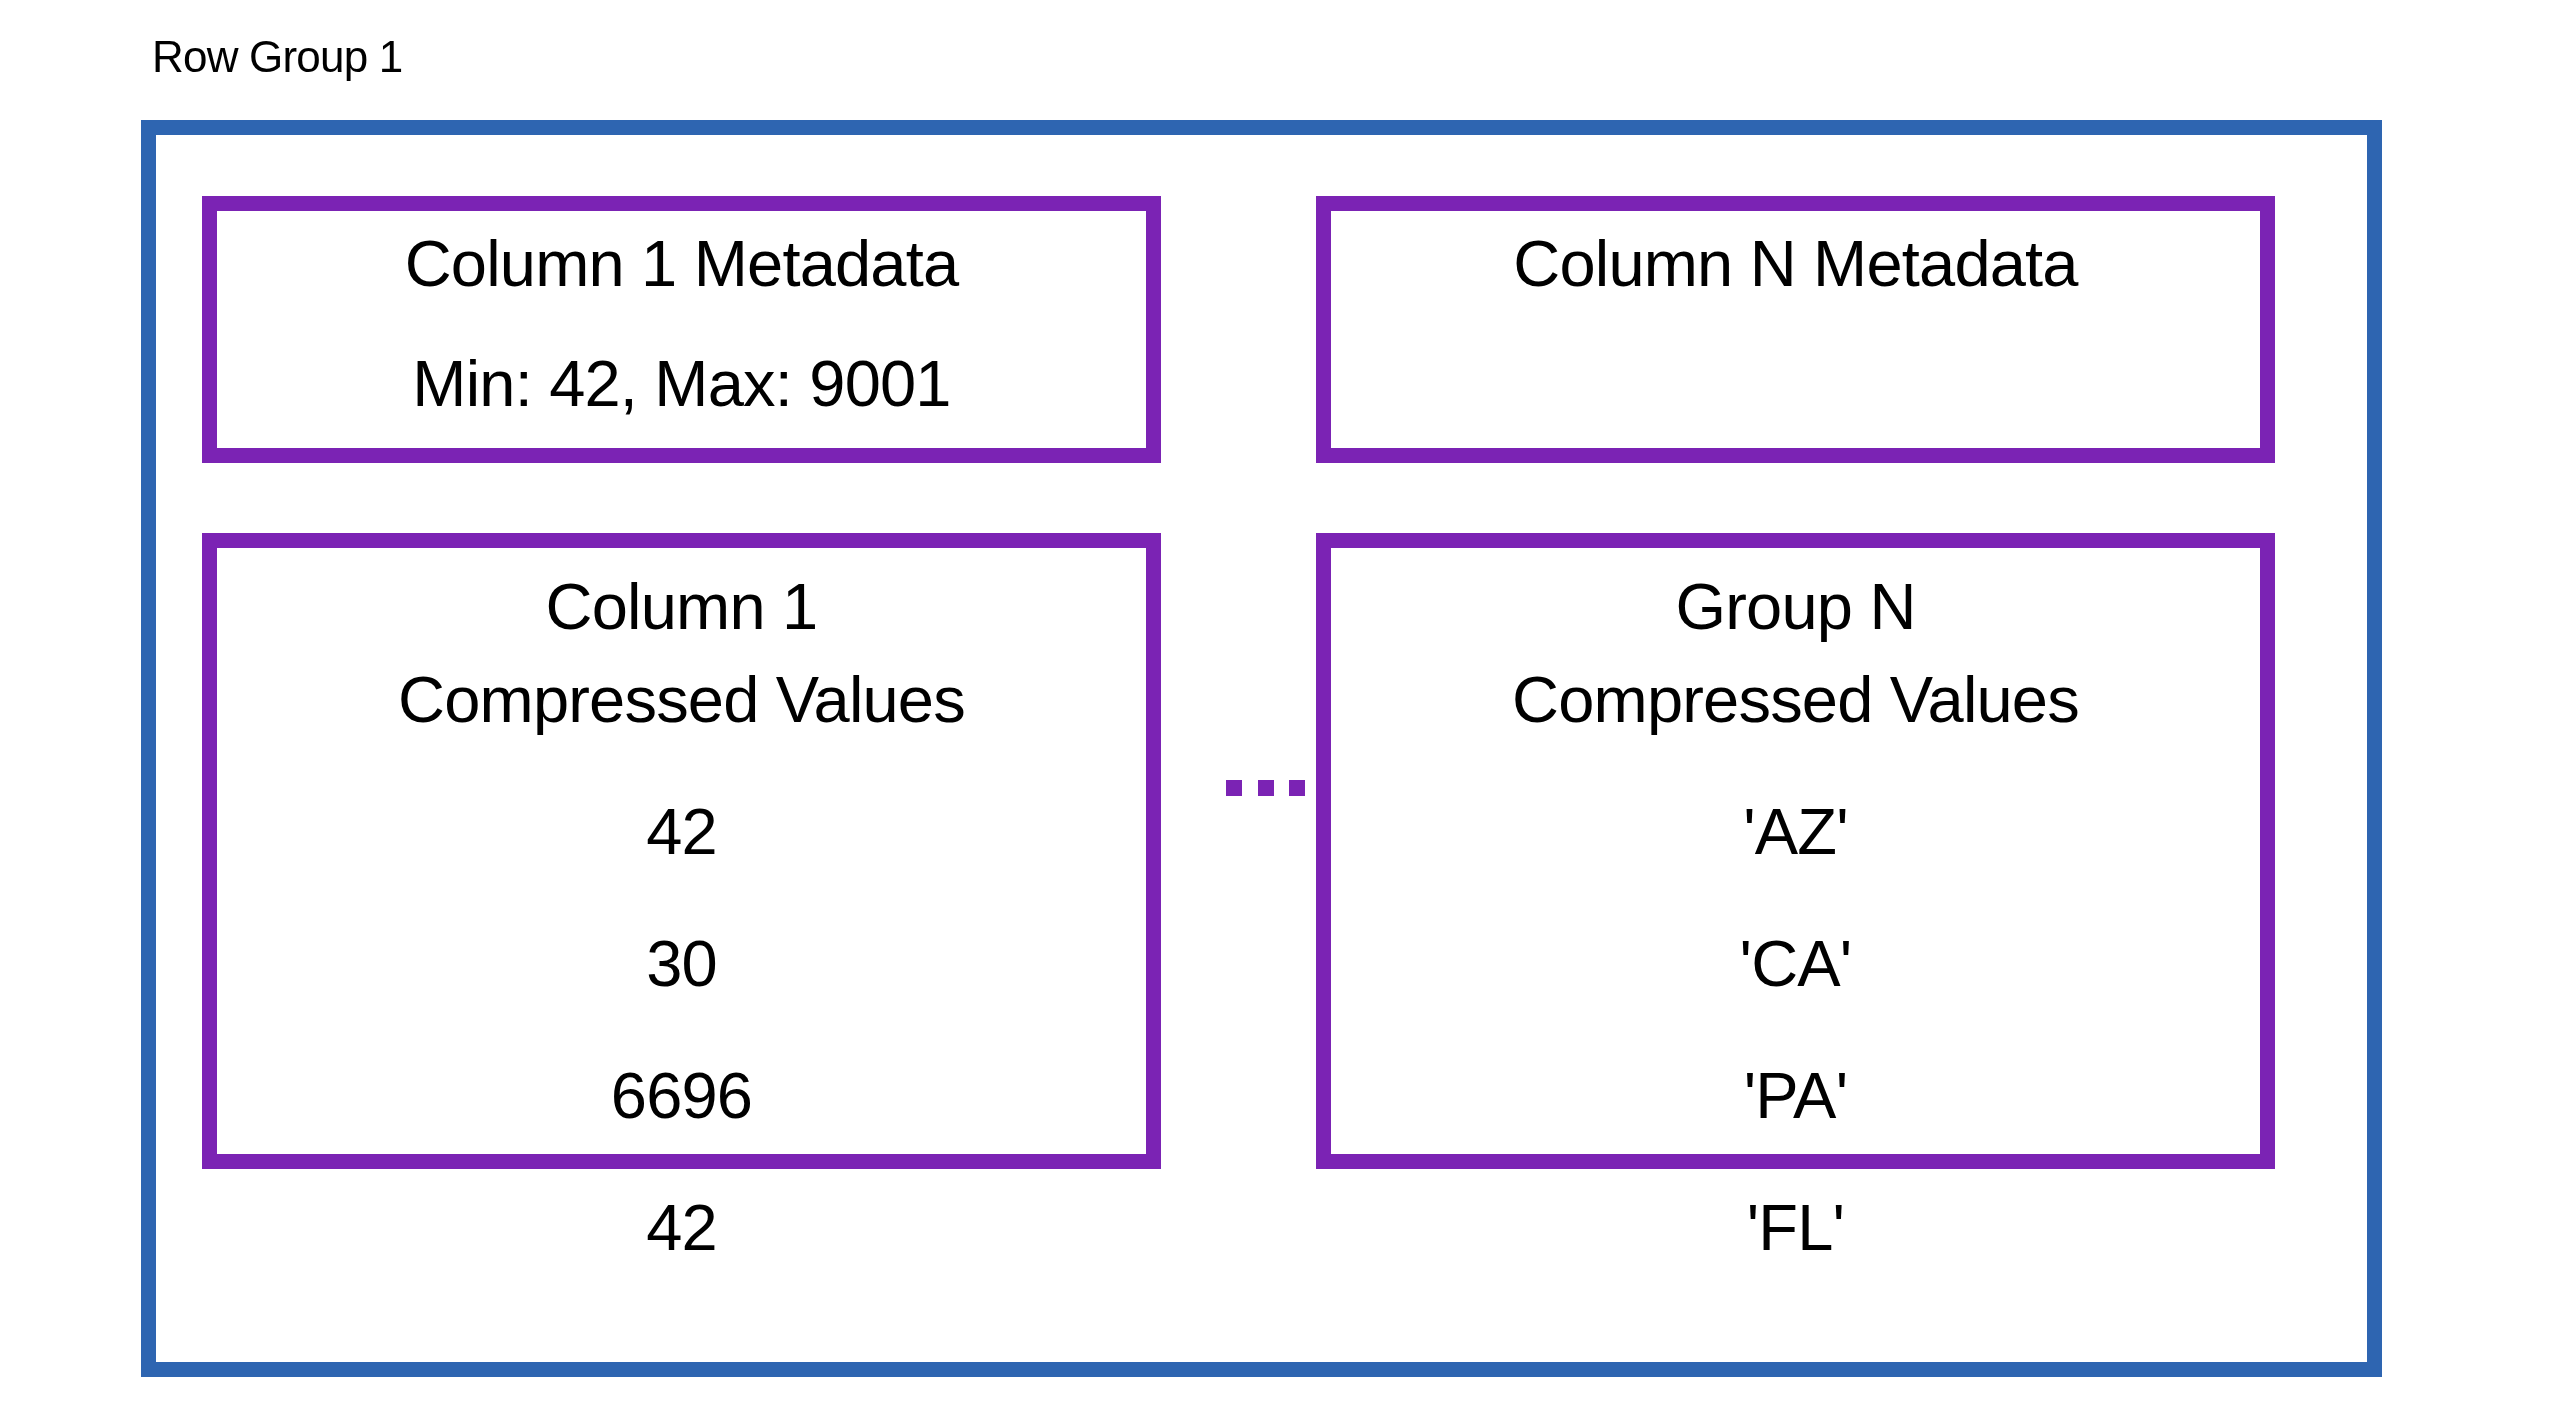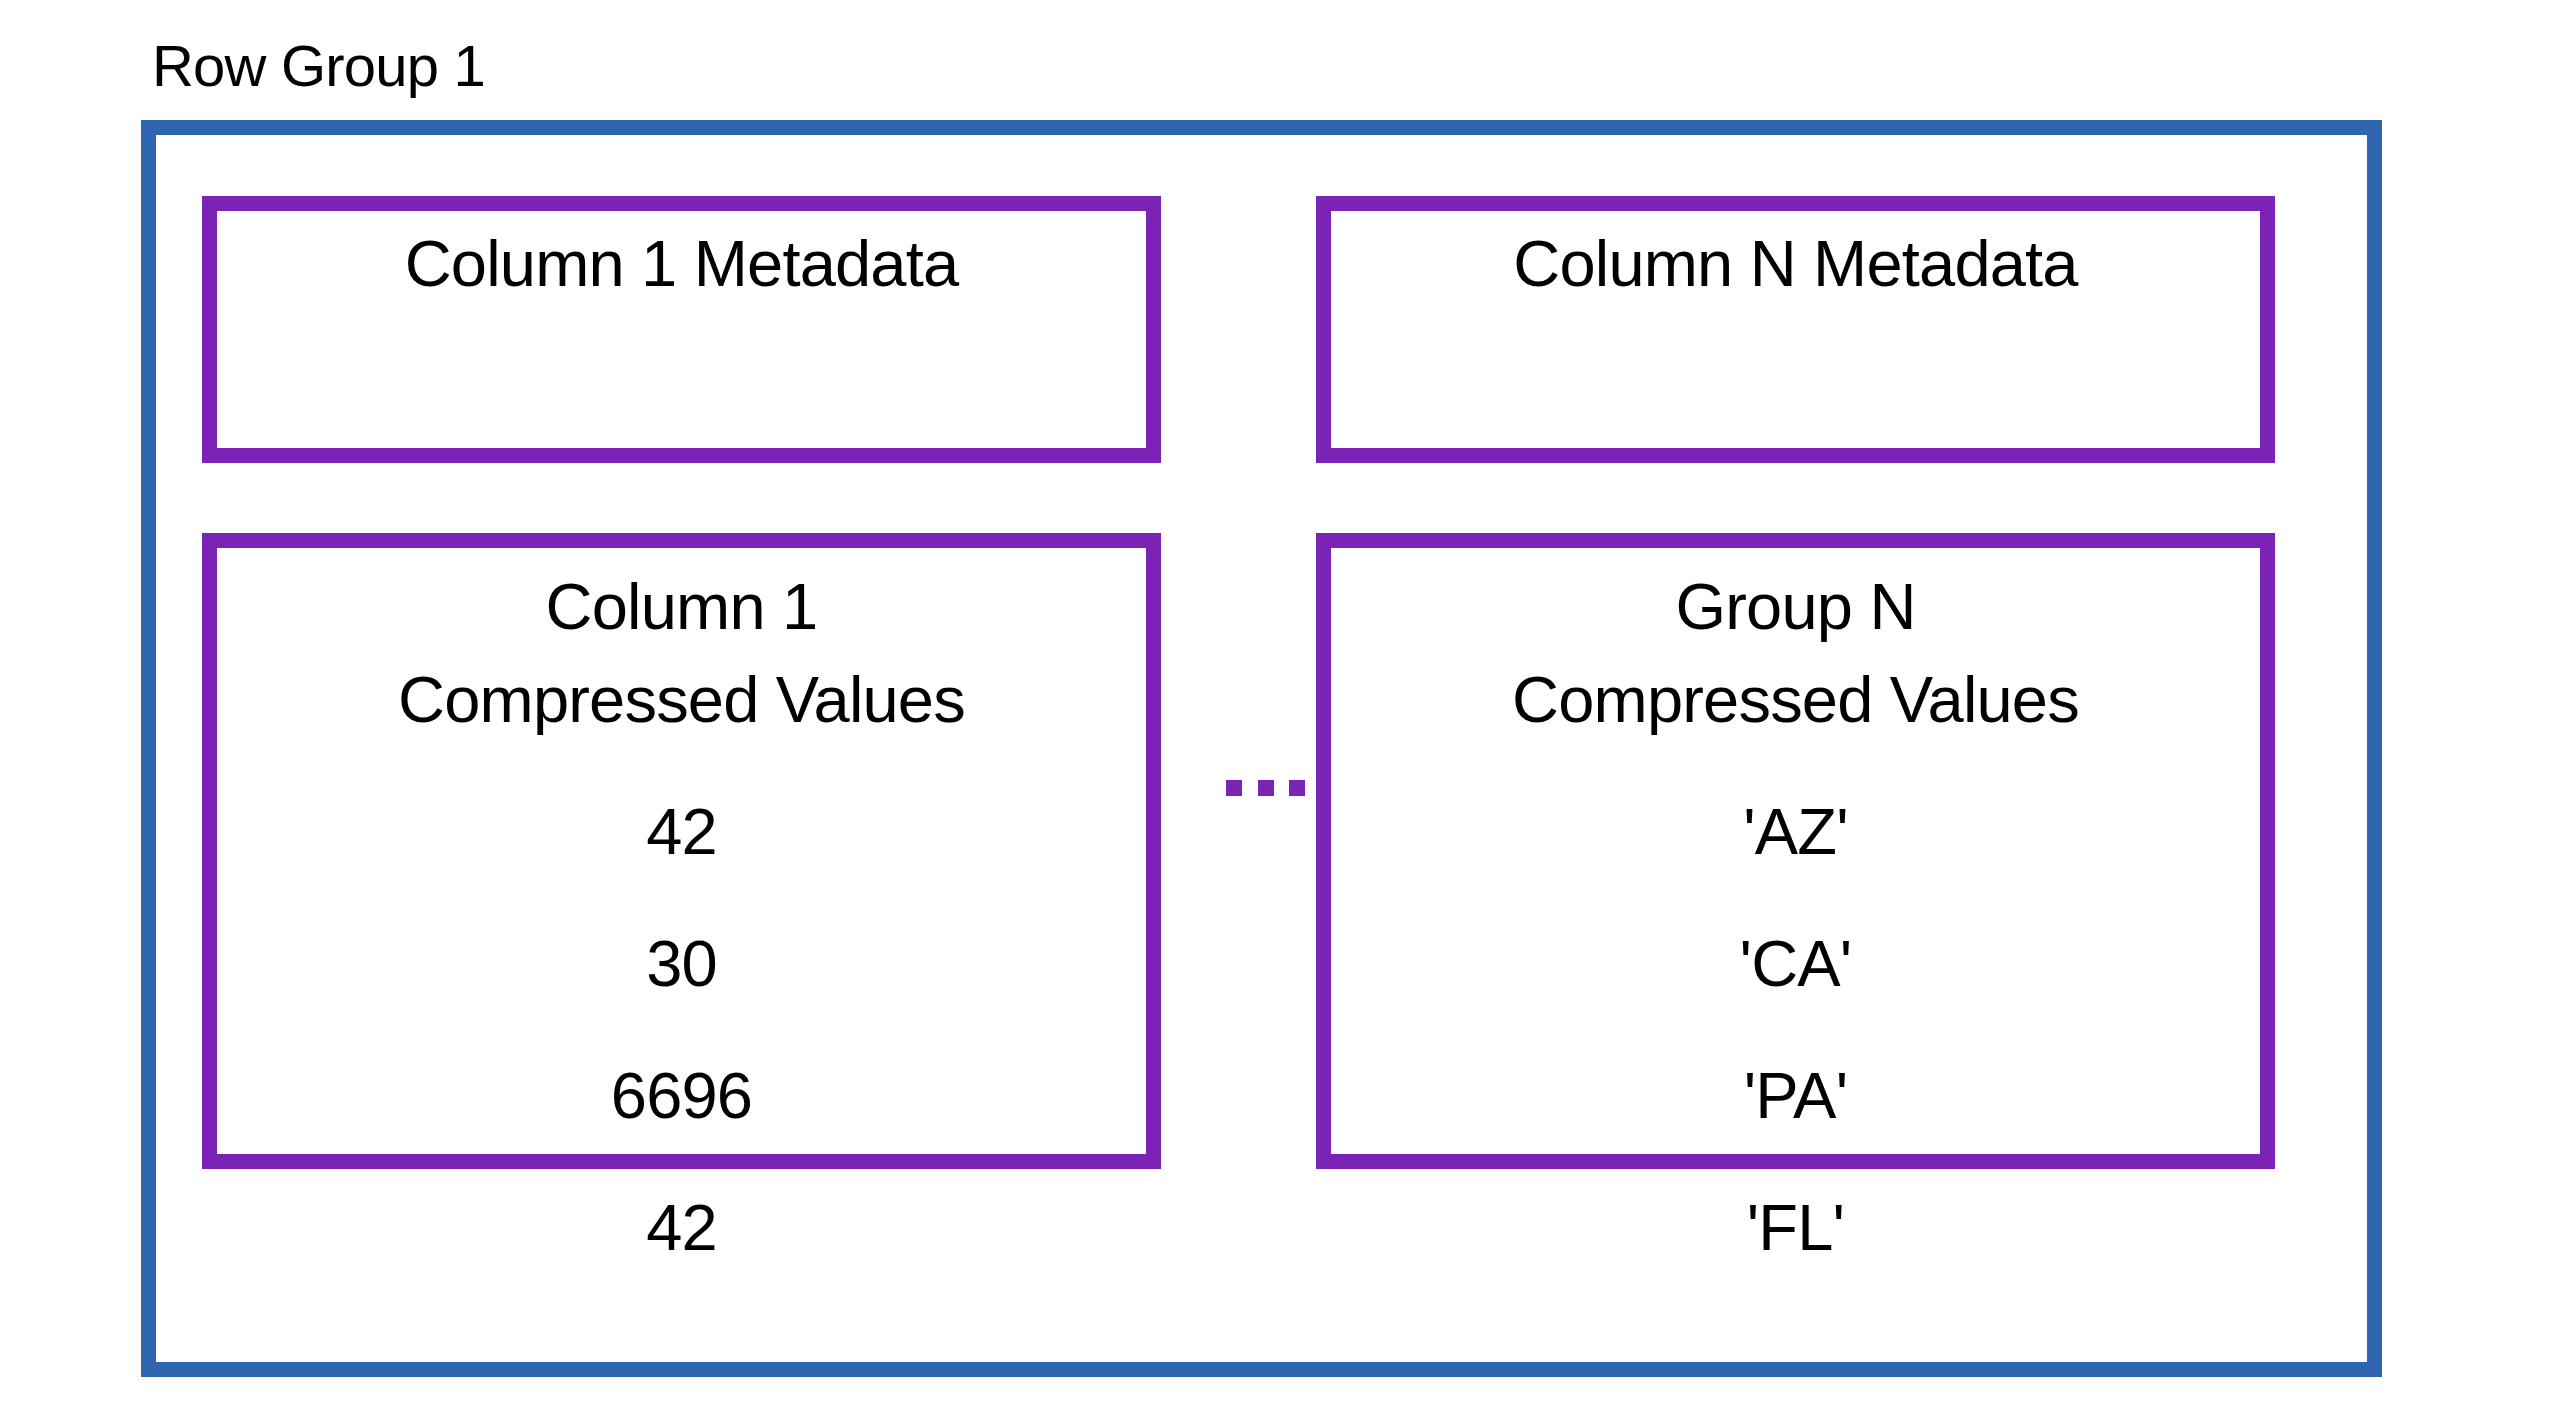--- a/index.html
+++ b/index.html
@@ -12,22 +12,22 @@
     width: 2576px;
     height: 1412px;
     background: #ffffff;
     font-family: "Liberation Sans", sans-serif;
     color: #000000;
     overflow: hidden;
   }
   .title {
     position: absolute;
     left: 152px;
-    top: 27px;
-    font-size: 58px;
+    top: 18px;
+    font-size: 44px;
     line-height: 77px;
     letter-spacing: -0.8px;
     white-space: nowrap;
     text-align: center;
   }
   .outer-box {
     position: absolute;
     left: 141px;
     top: 120px;
     width: 2241px;
@@ -103,20 +103,21 @@
 <body>
 
 <div class="canvas">
 
   <div class="title">Row Group 1</div>
 
   <div class="outer-box"></div>
 
   <div class="inner-box meta-box col-left">
     <div class="meta-line-1">Column 1 Metadata</div>
+    <div class="meta-line-2">Min: 42, Max: 9001</div>
   </div>
 
   <div class="inner-box meta-box col-right">
     <div class="meta-line-1">Column N Metadata</div>
   </div>
 
   <div class="inner-box values-box col-left">
     <div class="values-header-line-1">Column 1</div>
     <div class="values-header-line-2">Compressed Values</div>
     <div class="value-item">42</div>

